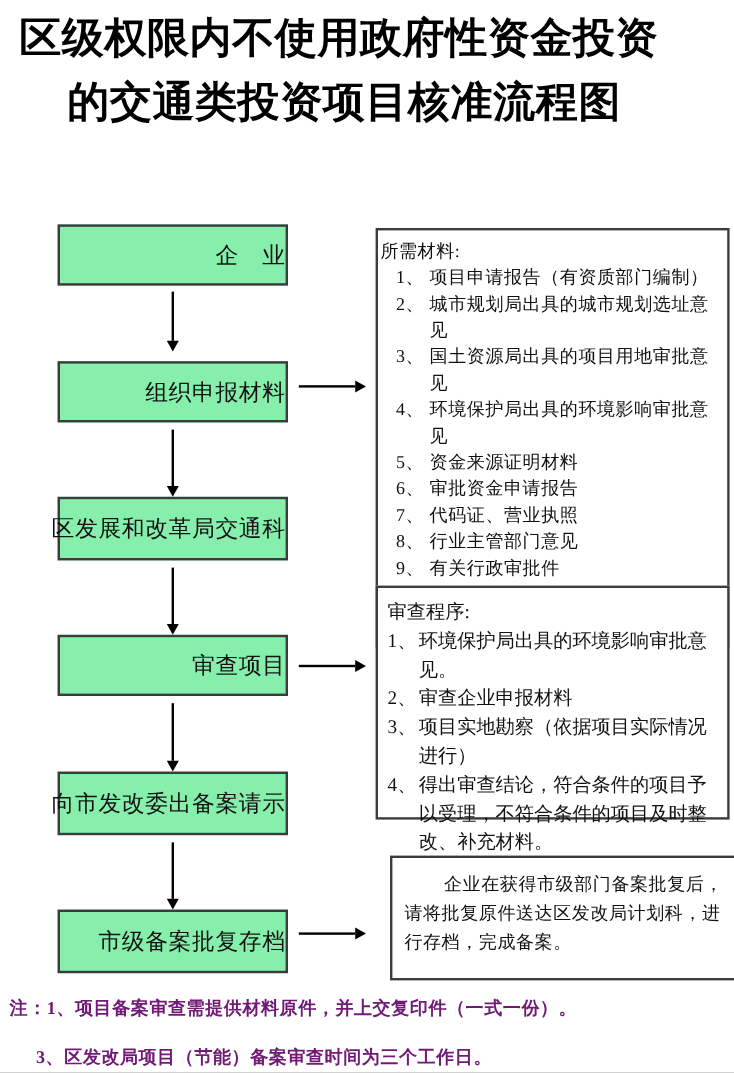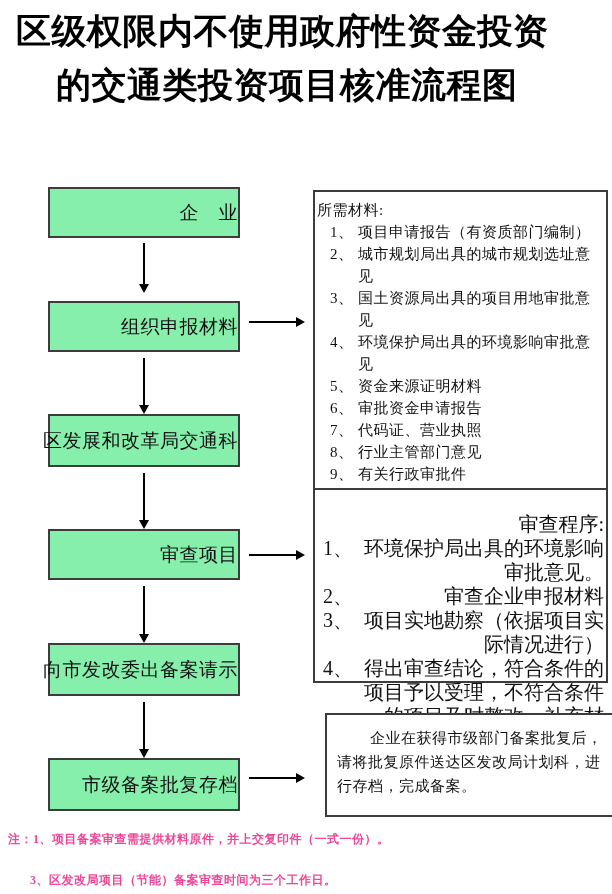--- a/index.html
+++ b/index.html
@@ -40,21 +40,21 @@
   .panel{
     position:absolute;
     left:313px;width:295px;
     border:2px solid #3c3c3c;
     box-sizing:border-box;
     background:#fff;
     font-size:15px;
     letter-spacing:0.5px;
   }
   .panel-a{top:190px;height:350px;padding:7px 2px 0 2px;line-height:22px;}
-  .panel-b{top:488px;height:195px;padding:22px 2px 0 8px;line-height:24px;font-size:20px;letter-spacing:0;text-align:right;}
+  .panel-b{top:488px;height:195px;padding:9px 2px 0 8px;line-height:24px;font-size:16px;letter-spacing:0;}
   .panel-c{top:713px;height:104px;padding:11px 8px 0 10px;line-height:24px;margin-left:12px;}
   .panel-heading{white-space:nowrap;}
   .panel-item{display:flex;}
   .panel-a .panel-item{margin-left:13px;}
   .item-num{flex:0 0 auto;width:28px;}
   .panel-b .item-num{width:26px;}
   .item-text{flex:1 1 auto;}
   .panel-c .panel-paragraph{text-indent:2.2em;}
   
   .v-arrow{position:absolute;left:139px;width:10px;}
@@ -69,25 +69,25 @@
   .h-arrow .shaft{flex:1 1 auto;height:2px;background:#000;}
   .h-arrow .head{
     flex:0 0 auto;width:0;height:0;
     border-top:5px solid transparent;
     border-bottom:5px solid transparent;
     border-left:9px solid #000;
   }
   
   .note-line{
     position:absolute;
-    font-size:12px;
+    font-size:15px;
     font-weight:bold;
     letter-spacing:0.5px;
     white-space:nowrap;
-    color:#ec4899;
+    color:#701a75;
   }
   .note-1{left:8px;top:831px;}
   .note-2{left:40px;top:852px;}
   .note-3{left:30px;top:872px;}
 </style>
 </head>
 <body>
 
 <div class="page">
 

